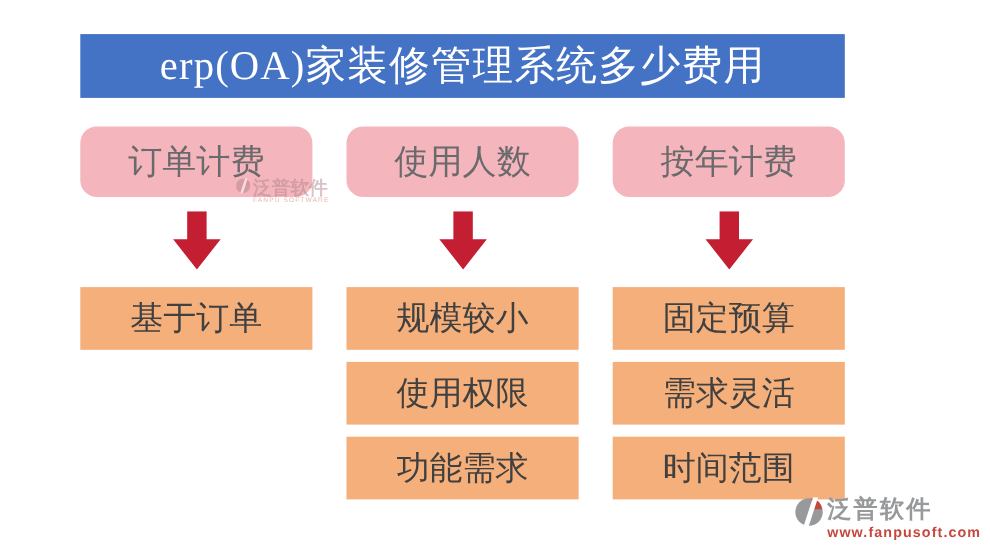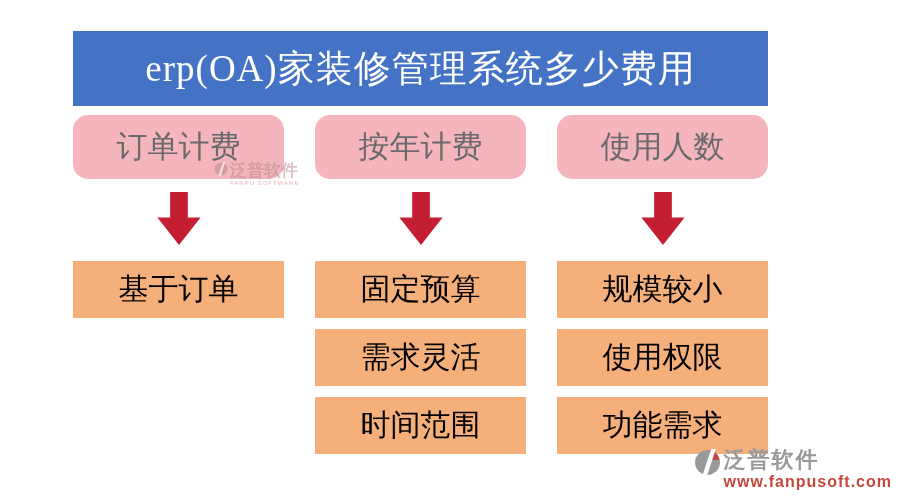--- a/index.html
+++ b/index.html
@@ -2,21 +2,21 @@
 <html><head>
 <meta charset="utf-8">
 <style>
   html,body{margin:0;padding:0;background:#fff;}
   .canvas{
     position:relative;width:900px;height:500px;background:#ffffff;overflow:hidden;
     font-family:"Liberation Serif","DejaVu Serif",serif;
   }
   
   .banner{
-    position:absolute;left:73px;top:31px;width:695px;height:75px;
+    position:absolute;left:73px;top:31px;width:695px;height:58px;
     background:#4472C4;display:flex;align-items:center;justify-content:center;
   }
   .banner .title{
     color:#ffffff;font-size:37px;letter-spacing:1px;white-space:nowrap;
   }
   
   .grid{
     position:absolute;left:73px;top:115px;width:695px;
     display:flex;gap:31px;
   }
@@ -26,40 +26,40 @@
     display:flex;align-items:center;justify-content:center;box-sizing:border-box;
   }
   .pill span{color:#6A6A6C;font-size:31px;white-space:nowrap;}
   .arrow{
     margin:13px auto 16px auto;width:44px;height:53px;display:block;
   }
   .item{
     width:100%;height:57px;background:#F5AF7B;margin-bottom:11px;
     display:flex;align-items:center;justify-content:center;box-sizing:border-box;
   }
-  .item span{color:#000000;font-size:30px;white-space:nowrap;}
+  .item span{color:#404040;font-size:30px;white-space:nowrap;}
   
   .watermark{
     position:absolute;left:214px;top:162px;opacity:0.5;
     display:flex;align-items:flex-start;gap:2px;pointer-events:none;
   }
   .watermark .wm-text{display:flex;flex-direction:column;line-height:1;}
   .watermark .wm-name{color:#b5868d;font-size:17px;font-family:"Liberation Sans","DejaVu Sans",sans-serif;font-weight:bold;white-space:nowrap;}
   .watermark .wm-sub{color:#cf6a62;font-size:6px;letter-spacing:1px;font-family:"Liberation Sans","DejaVu Sans",sans-serif;white-space:nowrap;margin-top:1px;}
   
   .logo{
     position:absolute;right:8px;bottom:10px;display:flex;align-items:flex-start;gap:3px;
   }
   .logo .logo-text{display:flex;flex-direction:column;line-height:1;}
   .logo .logo-name{
     color:#97999B;font-size:22px;font-weight:bold;letter-spacing:2px;
     font-family:"Liberation Sans","DejaVu Sans",sans-serif;white-space:nowrap;
   }
   .logo .logo-url{
-    color:#C5473D;font-size:16px;font-weight:bold;letter-spacing:1px;margin-top:3px;
+    color:#C5473D;font-size:13px;font-weight:bold;letter-spacing:1px;margin-top:3px;
     font-family:"Liberation Sans","DejaVu Sans",sans-serif;white-space:nowrap;
   }
 </style>
 </head>
 <body>
 
 <div class="canvas">
 
   <div class="banner">
     <span class="title">erp(OA)家装修管理系统多少费用</span>
@@ -74,51 +74,51 @@
       <svg class="arrow" viewBox="0 0 44 54">
         <polygon points="13,0 31,0 31,26 44,26 22,54 0,26 13,26" fill="#C41E33"></polygon>
       </svg>
       <div class="item">
         <span>基于订单</span>
       </div>
     </div>
 
     <div class="col">
       <div class="pill">
+        <span>使用人数</span>
+      </div>
+      <svg class="arrow" viewBox="0 0 44 54">
+        <polygon points="13,0 31,0 31,26 44,26 22,54 0,26 13,26" fill="#C41E33"></polygon>
+      </svg>
+      <div class="item">
+        <span>规模较小</span>
+      </div>
+      <div class="item">
+        <span>使用权限</span>
+      </div>
+      <div class="item">
+        <span>功能需求</span>
+      </div>
+    </div>
+
+    <div class="col">
+      <div class="pill">
         <span>按年计费</span>
       </div>
       <svg class="arrow" viewBox="0 0 44 54">
         <polygon points="13,0 31,0 31,26 44,26 22,54 0,26 13,26" fill="#C41E33"></polygon>
       </svg>
       <div class="item">
         <span>固定预算</span>
       </div>
       <div class="item">
         <span>需求灵活</span>
       </div>
       <div class="item">
         <span>时间范围</span>
-      </div>
-    </div>
-
-    <div class="col">
-      <div class="pill">
-        <span>使用人数</span>
-      </div>
-      <svg class="arrow" viewBox="0 0 44 54">
-        <polygon points="13,0 31,0 31,26 44,26 22,54 0,26 13,26" fill="#C41E33"></polygon>
-      </svg>
-      <div class="item">
-        <span>规模较小</span>
-      </div>
-      <div class="item">
-        <span>使用权限</span>
-      </div>
-      <div class="item">
-        <span>功能需求</span>
       </div>
     </div>
 
   </div>
 
   <div class="watermark">
     <svg width="14" height="14" viewBox="0 0 26 26">
       <circle cx="13" cy="13" r="12" fill="#b5868d"></circle>
       <path d="M15 1 A12 12 0 0 1 24.6 10.5 L16.5 10.5 Z" fill="#cf6a62"></path>
       <path d="M8 26 L16.5 0 L21 0 L12.5 26 Z" fill="#ffffff"></path>

